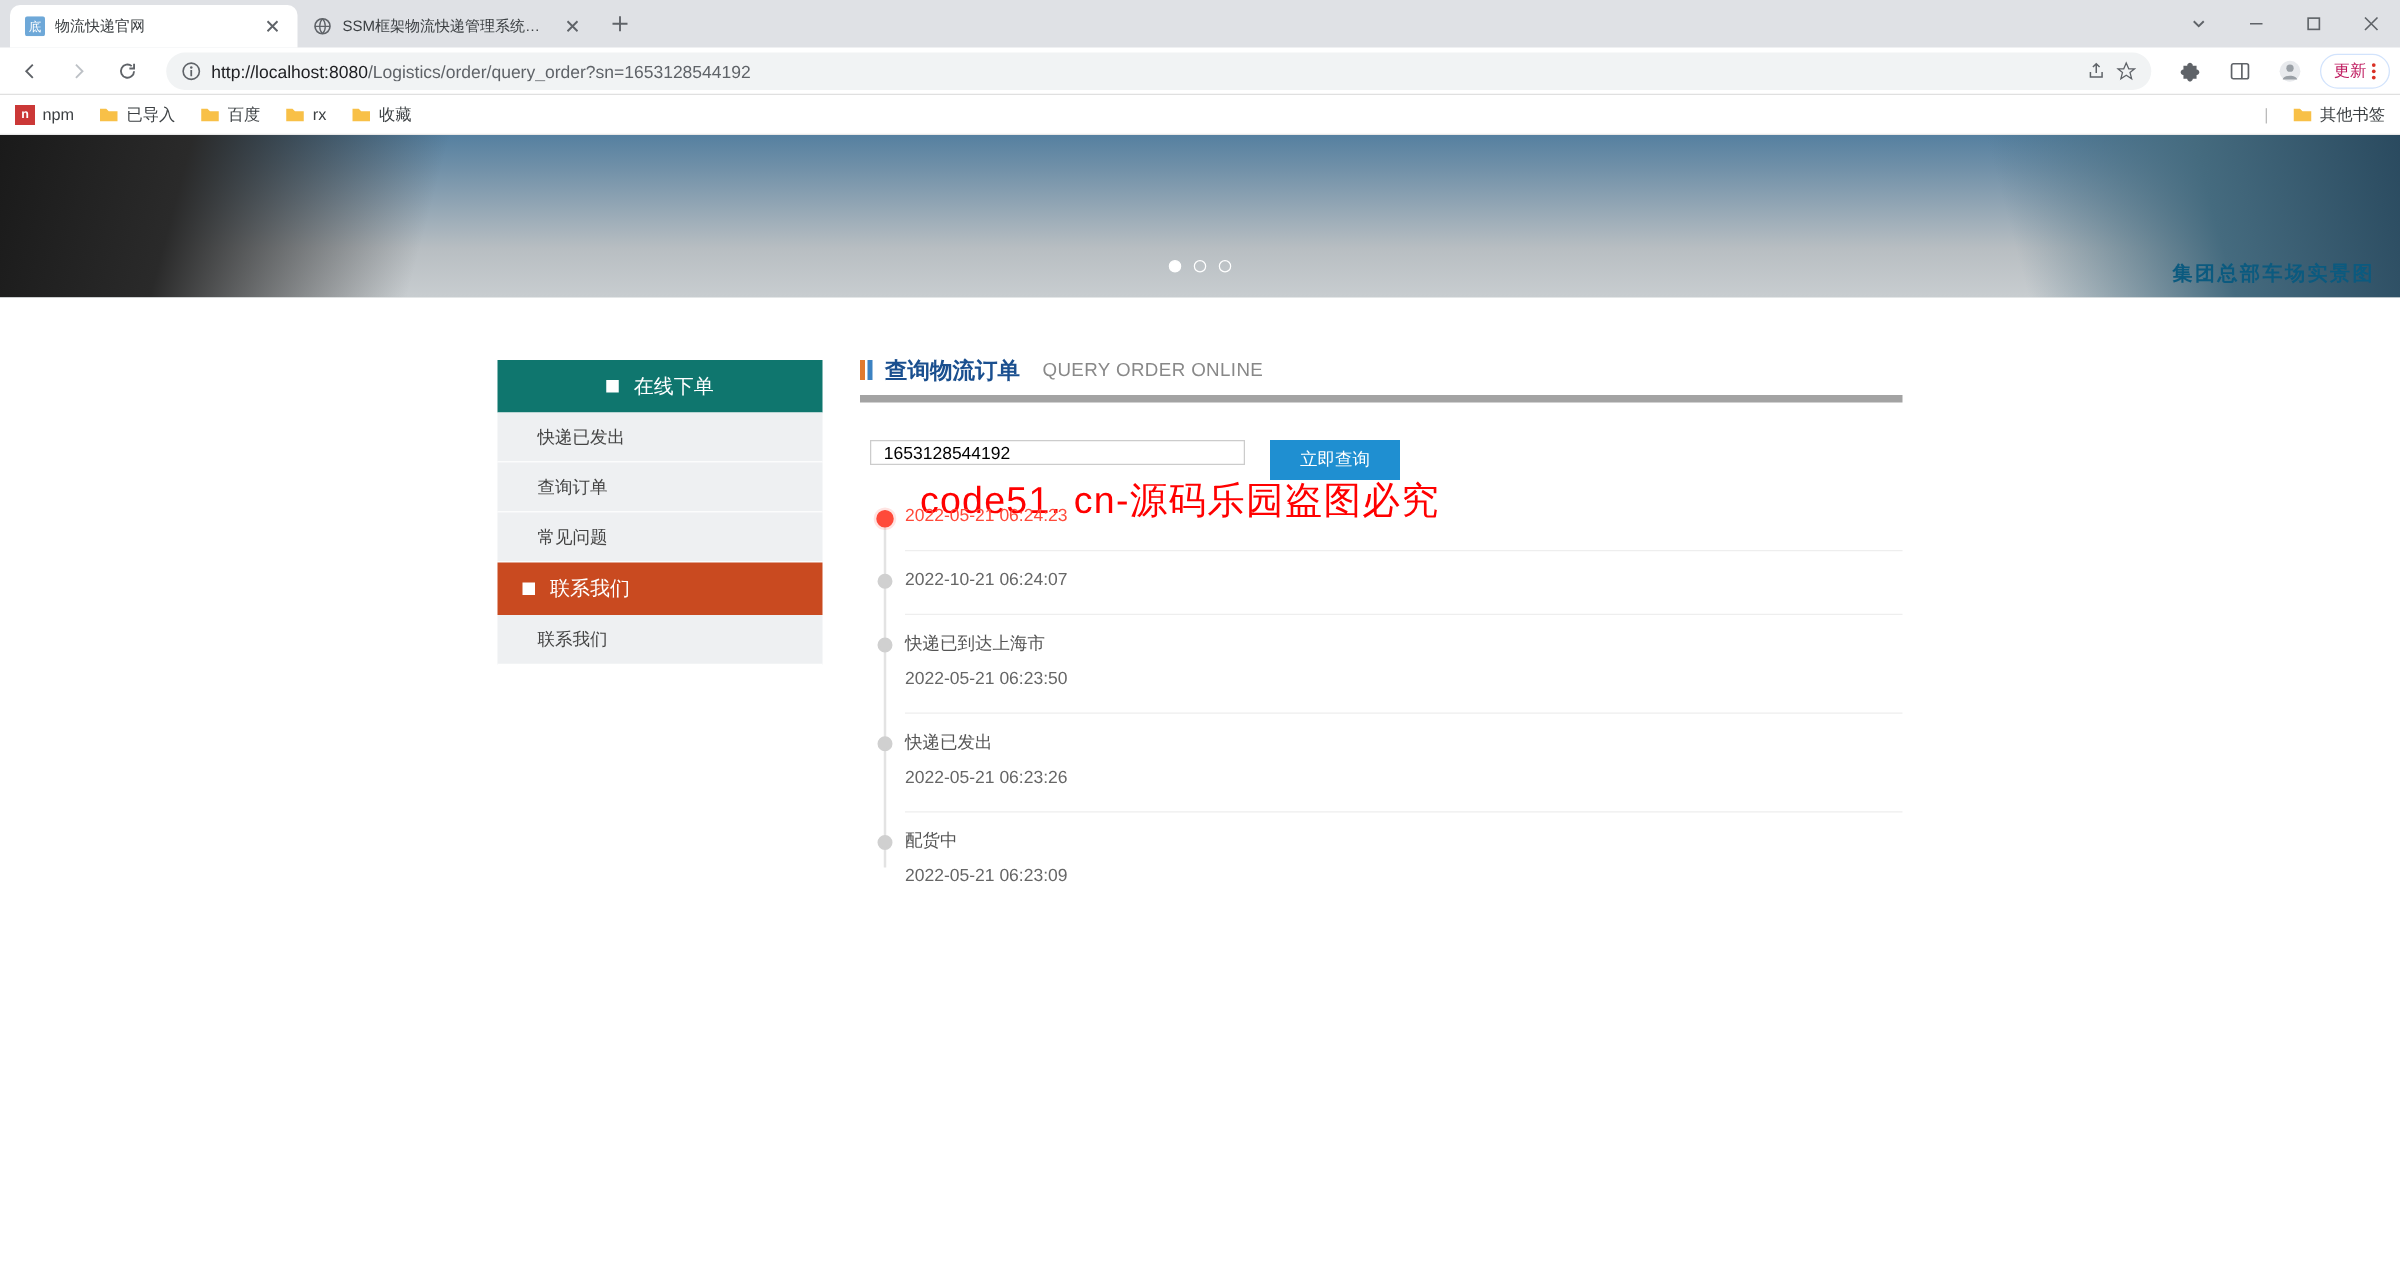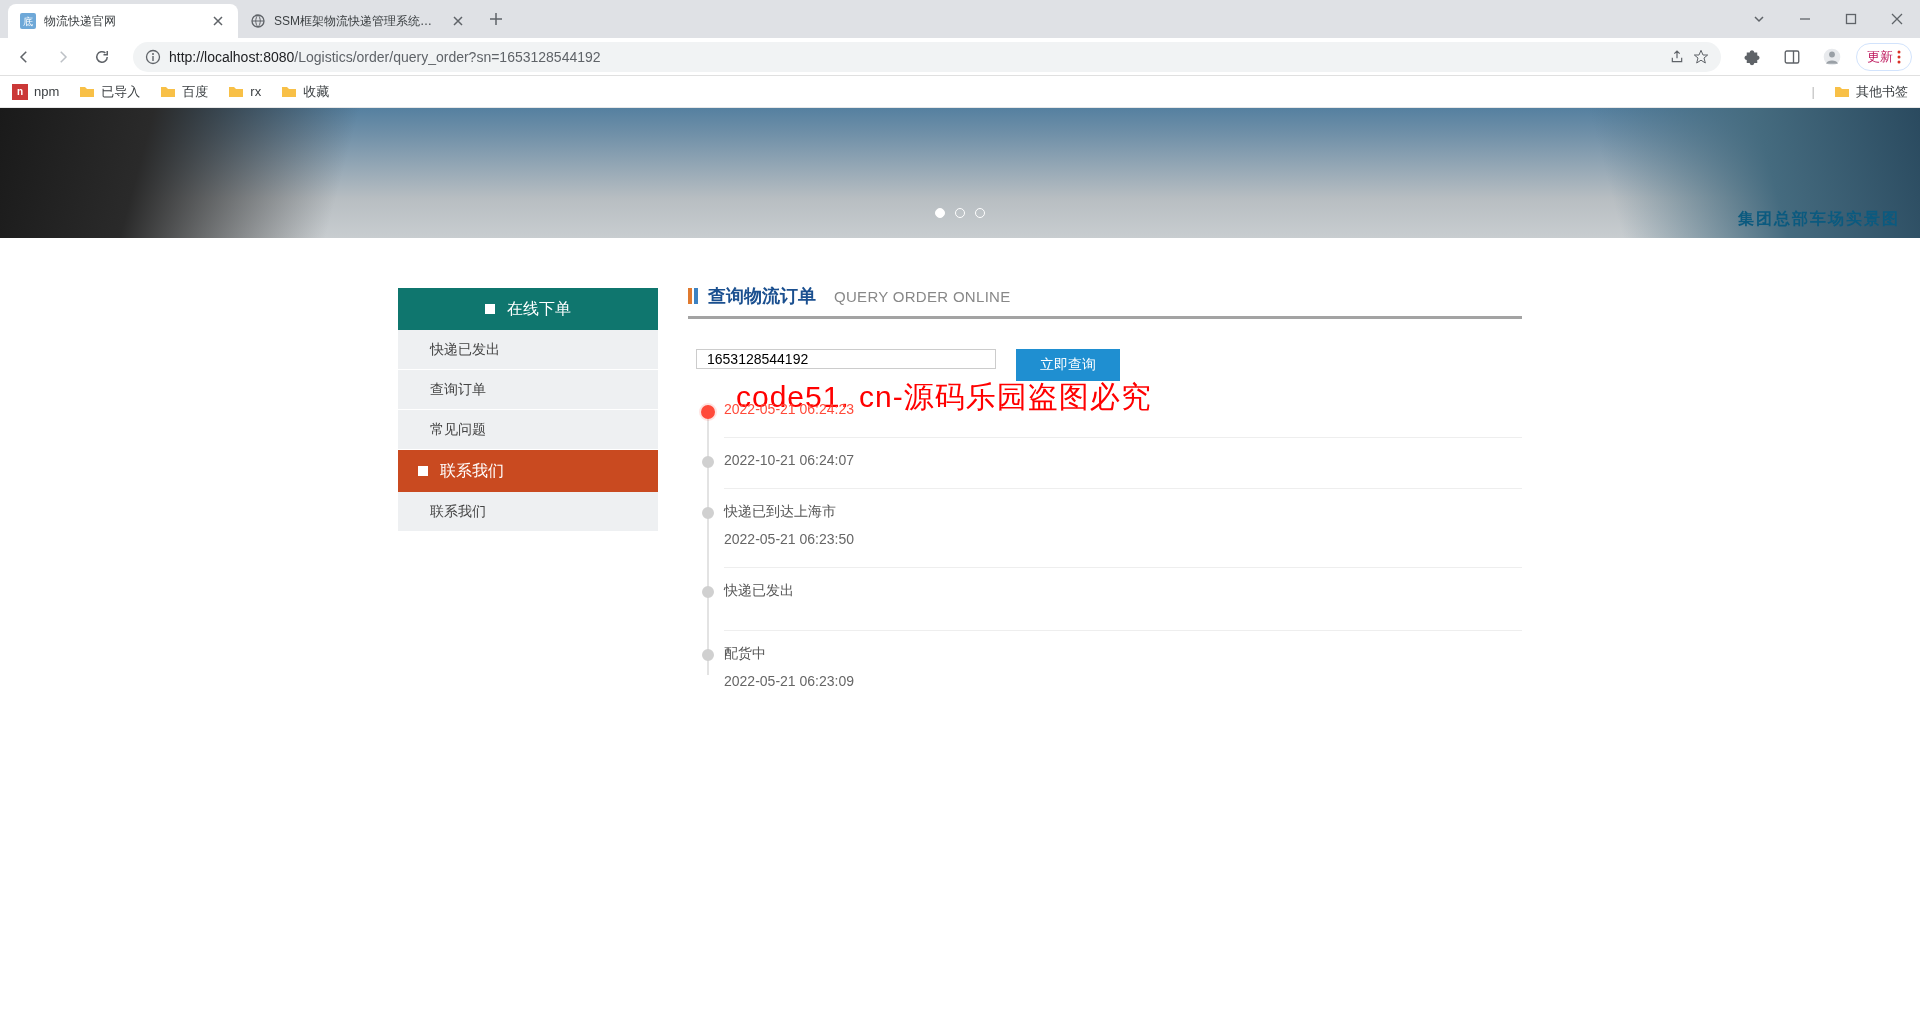--- a/index.html
+++ b/index.html
@@ -38,21 +38,21 @@
 .dot.active { background:#fff; }
 .page-wrap { display:flex; justify-content:center; padding:46px 0 40px; }
 .container { width:1124px; display:flex; gap:30px; }
 .sidebar { width:260px; flex-shrink:0; margin-top:4px; }
 .side-head { height:42px; display:flex; align-items:center; padding:0 20px; gap:12px; font-size:16px; color:#fff; }
 .side-head.blue { background:#0f766e;justify-content:center; }
 .side-head.red { background:#c94a20; }
 .side-head .sq { width:10px; height:10px; background:#fff; }
 .side-item { height:40px; display:flex; align-items:center; padding:0 32px; background:#eef0f2; color:#444; font-size:14px; cursor:pointer; border-bottom:1px solid #fff; }
 .main { flex:1; }
-.section-title { display:flex; align-items:center; gap:10px; padding-bottom:8px; border-bottom:3px solid #a3a3a3; margin-bottom:22px; }
+.section-title { display:flex; align-items:center; gap:10px; padding-bottom:8px; border-bottom:6px solid #a3a3a3; margin-bottom:22px; }
 .section-title .bars { display:flex; gap:2px; }
 .section-title .bars span { width:4px; height:16px; }
 .section-title h2 { color:#1a4f8f; font-size:18px; font-weight:bold; }
 .section-title .sub { color:#888; font-size:15px; margin-left:8px; letter-spacing:0.3px; }
 .query-row { display:flex; margin:30px 0 14px 8px; position:relative; }
 .query-input { width:300px; height:20px; border:1px solid #ccc; padding:0 10px; font-size:14px; outline:none; }
 .query-btn { height:32px; padding:0 24px; background:#1f8fd1; color:#fff; border:none; margin-left:20px; cursor:pointer; font-size:14px; }
 .watermark { position:absolute; left:40px; top:28px; color:#ff0000; font-size:30px; letter-spacing:1px; font-weight:400; white-space:nowrap; pointer-events:none; }
 .timeline { position:relative; margin-left:14px; padding-left:22px; }
 .timeline::before { content:''; position:absolute; left:5px; top:10px; bottom:30px; width:2px; background:#e3e3e3; }
@@ -271,20 +271,21 @@
           <div class="tl-time">2022-10-21 06:24:07</div>
         </div>
         <div class="tl-divider"></div>
         <div class="tl-item">
           <div class="tl-text">快递已到达上海市</div>
           <div class="tl-time">2022-05-21 06:23:50</div>
         </div>
         <div class="tl-divider"></div>
         <div class="tl-item">
           <div class="tl-text">快递已发出</div>
+          <div class="tl-time">2022-05-21 06:23:26</div>
         </div>
         <div class="tl-divider"></div>
         <div class="tl-item">
           <div class="tl-text">配货中</div>
           <div class="tl-time">2022-05-21 06:23:09</div>
         </div>
       </div>
     </div>
   </div>
 </div>

